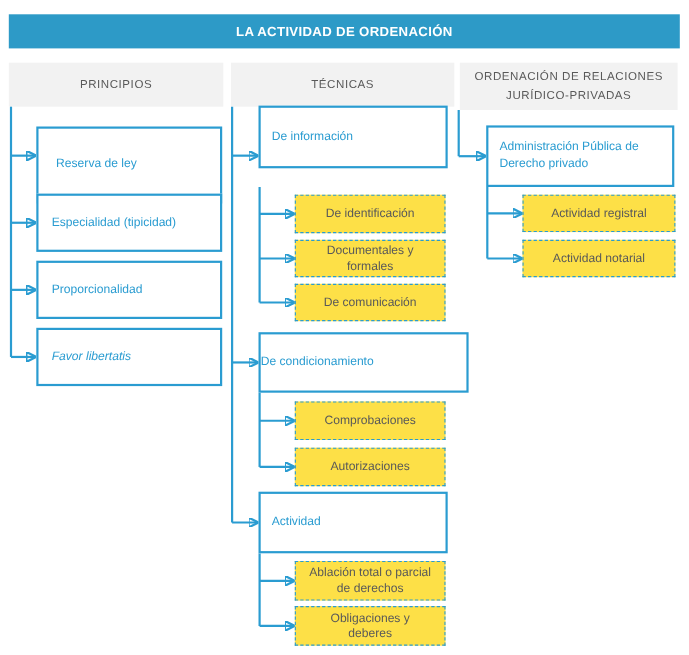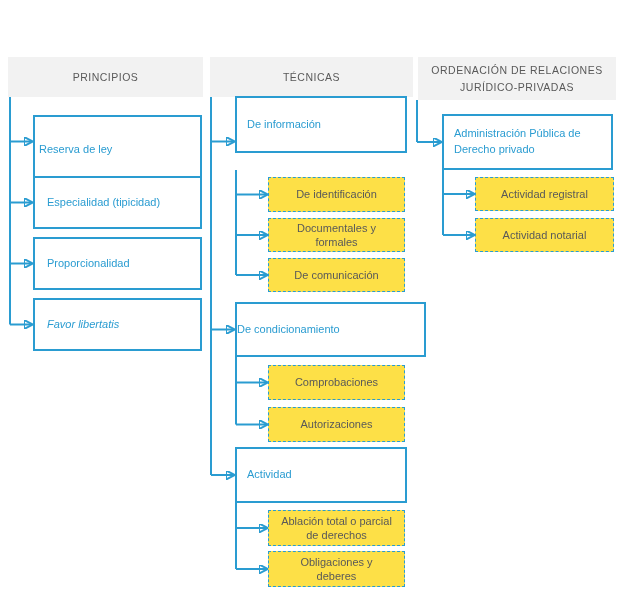--- a/index.html
+++ b/index.html
@@ -58,20 +58,21 @@
   }
   .wires { position: absolute; left: 0; top: 0; z-index: 1; }
   .wires path, .wires line { stroke: var(--accent); stroke-width: 2; fill: none; }
   .ah { fill: var(--accent); stroke: none; }
 </style>
 </head>
 <body>
 
 <div class="canvas">
 
+  <div class="banner">LA ACTIVIDAD DE ORDENACIÓN</div>
 
   <div class="colhead" style="left:8px; top:57px; width:195px; height:40px;">PRINCIPIOS</div>
   <div class="colhead" style="left:210px; top:57px; width:203px; height:40px;">TÉCNICAS</div>
   <div class="colhead" style="left:418px; top:57px; width:198px; height:43px;">ORDENACIÓN DE RELACIONES JURÍDICO-PRIVADAS</div>
 
   <svg class="wires" width="626" height="595" viewBox="0 0 626 595">
     <defs>
       <marker id="arr" markerUnits="userSpaceOnUse" markerWidth="9" markerHeight="9" refX="8" refY="4.5" orient="auto">
         <path class="ah" d="M0,0 L9,4.5 L0,9 Z"></path>
       </marker>
@@ -102,21 +103,21 @@
     <line x1="236" y1="569" x2="267" y2="569" marker-end="url(#arr)"></line>
 
     <path d="M417,100 V142"></path>
     <line x1="417" y1="142" x2="441" y2="142" marker-end="url(#arr)"></line>
 
     <path d="M443,170 V235"></path>
     <line x1="443" y1="194" x2="474" y2="194" marker-end="url(#arr)"></line>
     <line x1="443" y1="235" x2="474" y2="235" marker-end="url(#arr)"></line>
   </svg>
 
-  <div class="node" style="left:33px; top:115px; width:169px; height:70px; padding-left:4px;">Reserva de ley</div>
+  <div class="node" style="left:33px; top:115px; width:169px; height:70px; padding-left:16px;">Reserva de ley</div>
   <div class="node" style="left:33px; top:176px; width:169px; height:53px; padding-left:12px;">Especialidad (tipicidad)</div>
   <div class="node" style="left:33px; top:237px; width:169px; height:53px; padding-left:12px;">Proporcionalidad</div>
   <div class="node italic" style="left:33px; top:298px; width:169px; height:53px; padding-left:12px;">Favor libertatis</div>
 
   <div class="node" style="left:235px; top:96px; width:172px; height:57px; padding-left:10px;">De información</div>
   <div class="leaf" style="left:268px; top:177px; width:137px; height:35px;">De identificación</div>
   <div class="leaf" style="left:268px; top:218px; width:137px; height:34px;">Documentales y formales</div>
   <div class="leaf" style="left:268px; top:258px; width:137px; height:34px;">De comunicación</div>
 
   <div class="node" style="left:235px; top:302px; width:191px; height:55px; padding-left:0;">De condicionamiento</div>

